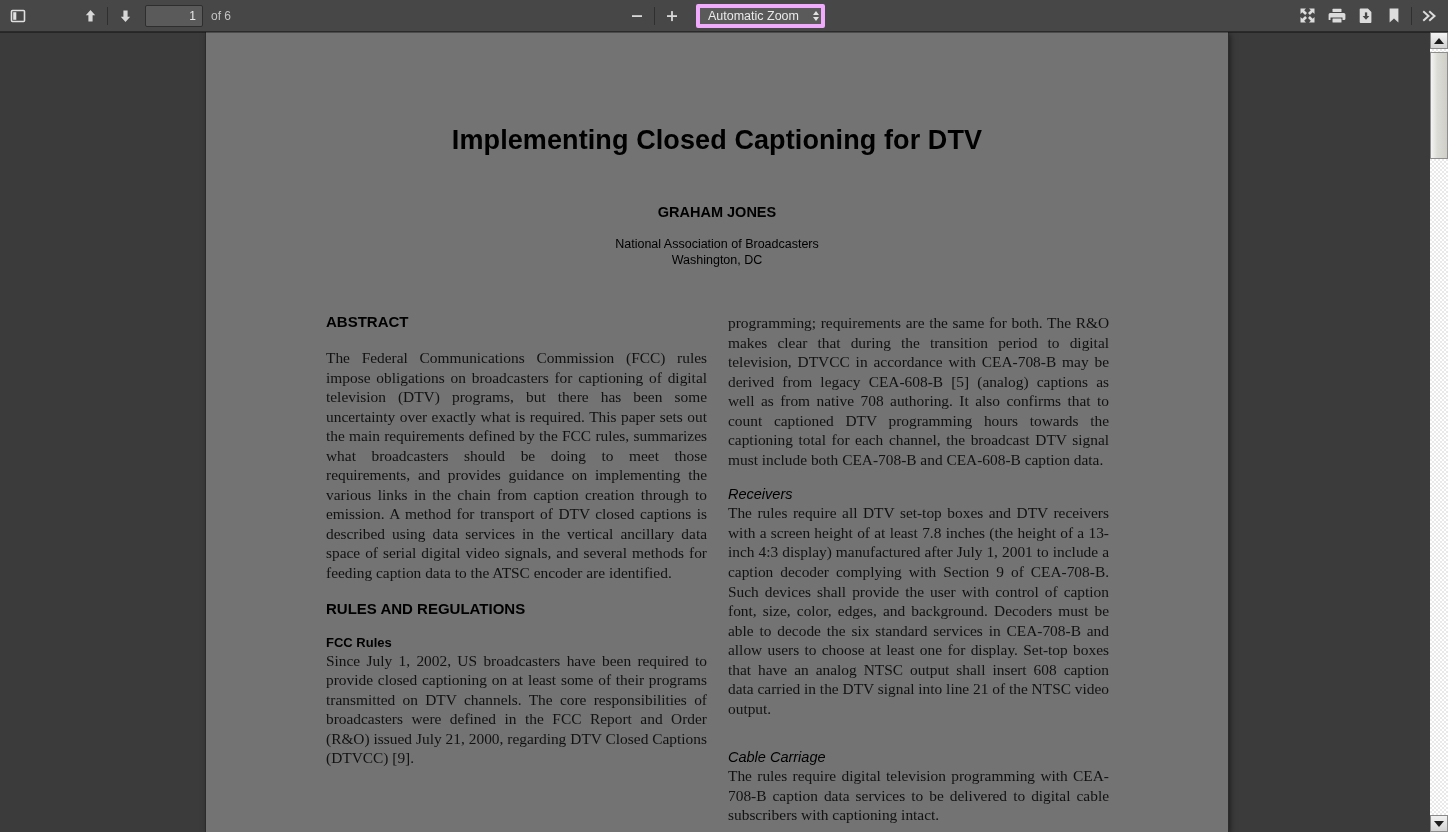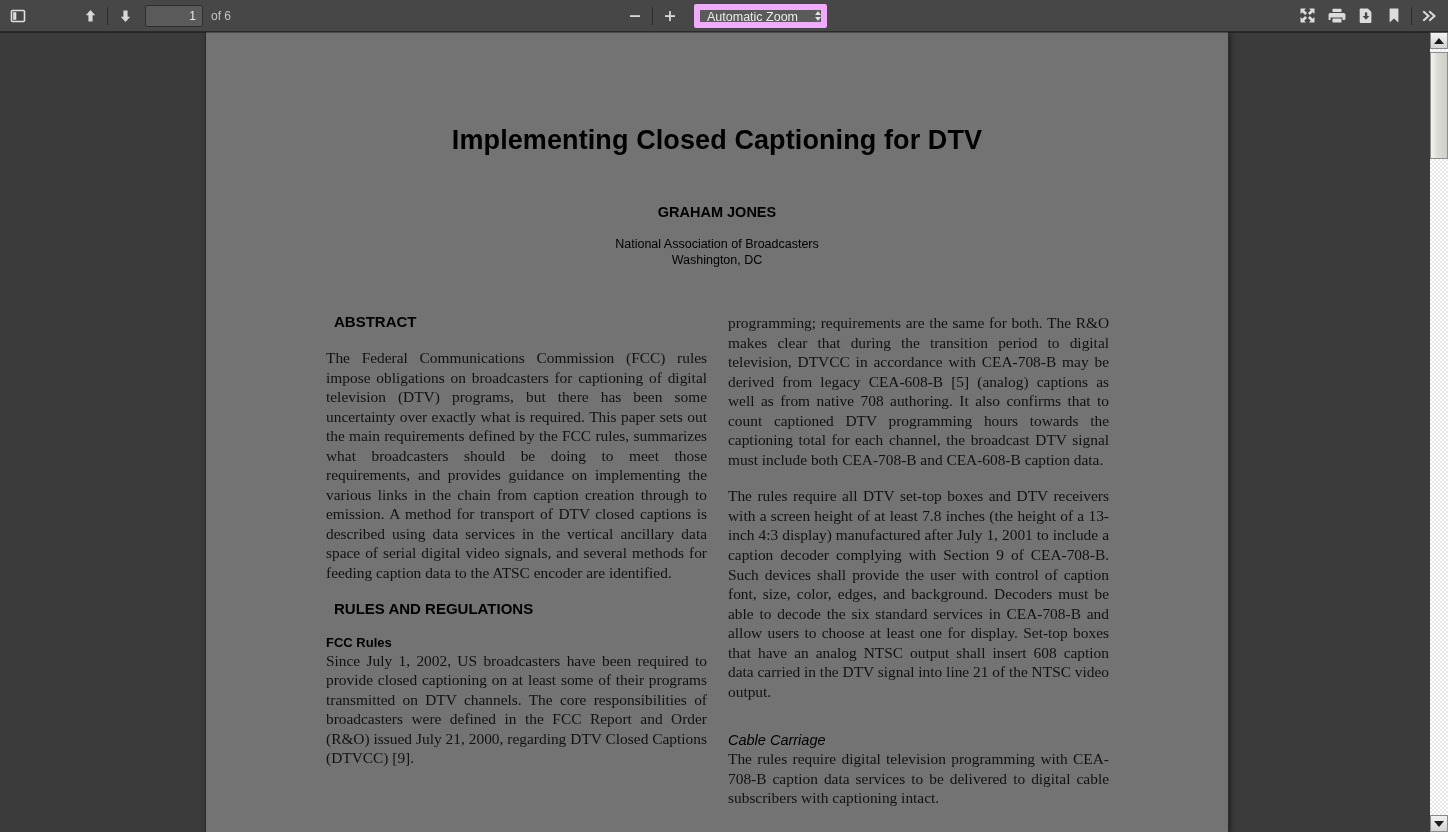--- a/index.html
+++ b/index.html
@@ -67,30 +67,31 @@
   }
 
   
   #zoom-select-wrap {
     position: relative;
     margin-left: 10px;
   }
   #zoom-select {
     height: 24px;
     background: #5a5a5a;
-    border: 6px solid #f0abfc;
+    border: 4px solid #f0abfc;
     border-radius: 2px;
     color: #eaeaea;
     font-family: "Liberation Sans", sans-serif;
     font-size: 12.5px;
     padding: 0 22px 0 7px;
     appearance: none;
     -webkit-appearance: none;
     outline: none;
     cursor: pointer;
+    text-align: right;
   }
   #zoom-arrows {
     position: absolute; right: 6px; top: 50%;
     transform: translateY(-50%);
     pointer-events: none;
     display: flex; flex-direction: column; gap: 2px;
     color: #e0e0e0;
   }
   .tri-up, .tri-dn {
     width: 0; height: 0;
@@ -162,21 +163,21 @@
     margin-top: 45px;
     gap: 21px;
   }
   .col { width: 381px; }
 
   .sec-head {
     font-family: "Liberation Sans", sans-serif;
     font-weight: bold;
     font-size: 15px;
     color: #000;
-    margin: 0 0 18px 8px;
+    margin: 0 0 18px 0;
   }
   .sub-head {
     font-family: "Liberation Sans", sans-serif;
     font-weight: bold;
     font-size: 13px;
     color: #000;
     margin: 0 0 1px 0;
   }
   .sub-head-ital {
     font-family: "Liberation Sans", sans-serif;
@@ -378,20 +379,21 @@
 
           <div class="sec-head">RULES AND REGULATIONS</div>
 
           <div class="sub-head">FCC Rules</div>
           <p class="body-p">Since July 1, 2002, US broadcasters have been required to provide closed captioning on at least some of their programs transmitted on DTV channels. The core responsibilities of broadcasters were defined in the FCC Report and Order (R&amp;O) issued July 21, 2000, regarding DTV Closed Captions (DTVCC) [9].</p>
         </div>
 
         <div class="col">
           <p class="body-p">programming; requirements are the same for both. The R&amp;O makes clear that during the transition period to digital television, DTVCC in accordance with CEA-708-B may be derived from legacy CEA-608-B [5] (analog) captions as well as from native 708 authoring. It also confirms that to count captioned DTV programming hours towards the captioning total for each channel, the broadcast DTV signal must include both CEA-708-B and CEA-608-B caption data.</p>
 
+          <div class="sub-head-ital">Receivers</div>
           <p class="body-p">The rules require all DTV set-top boxes and DTV receivers with a screen height of at least 7.8 inches (the height of a 13-inch 4:3 display) manufactured after July 1, 2001 to include a caption decoder complying with Section 9 of CEA-708-B. Such devices shall provide the user with control of caption font, size, color, edges, and background. Decoders must be able to decode the six standard services in CEA-708-B and allow users to choose at least one for display. Set-top boxes that have an analog NTSC output shall insert 608 caption data carried in the DTV signal into line 21 of the NTSC video output.</p>
 
           <div class="gap-md"></div>
 
           <div class="sub-head-ital">Cable Carriage</div>
           <p class="body-p tight">The rules require digital television programming with CEA-708-B caption data services to be delivered to digital cable subscribers with captioning intact.</p>
         </div>
 
       </div>
     </div>

